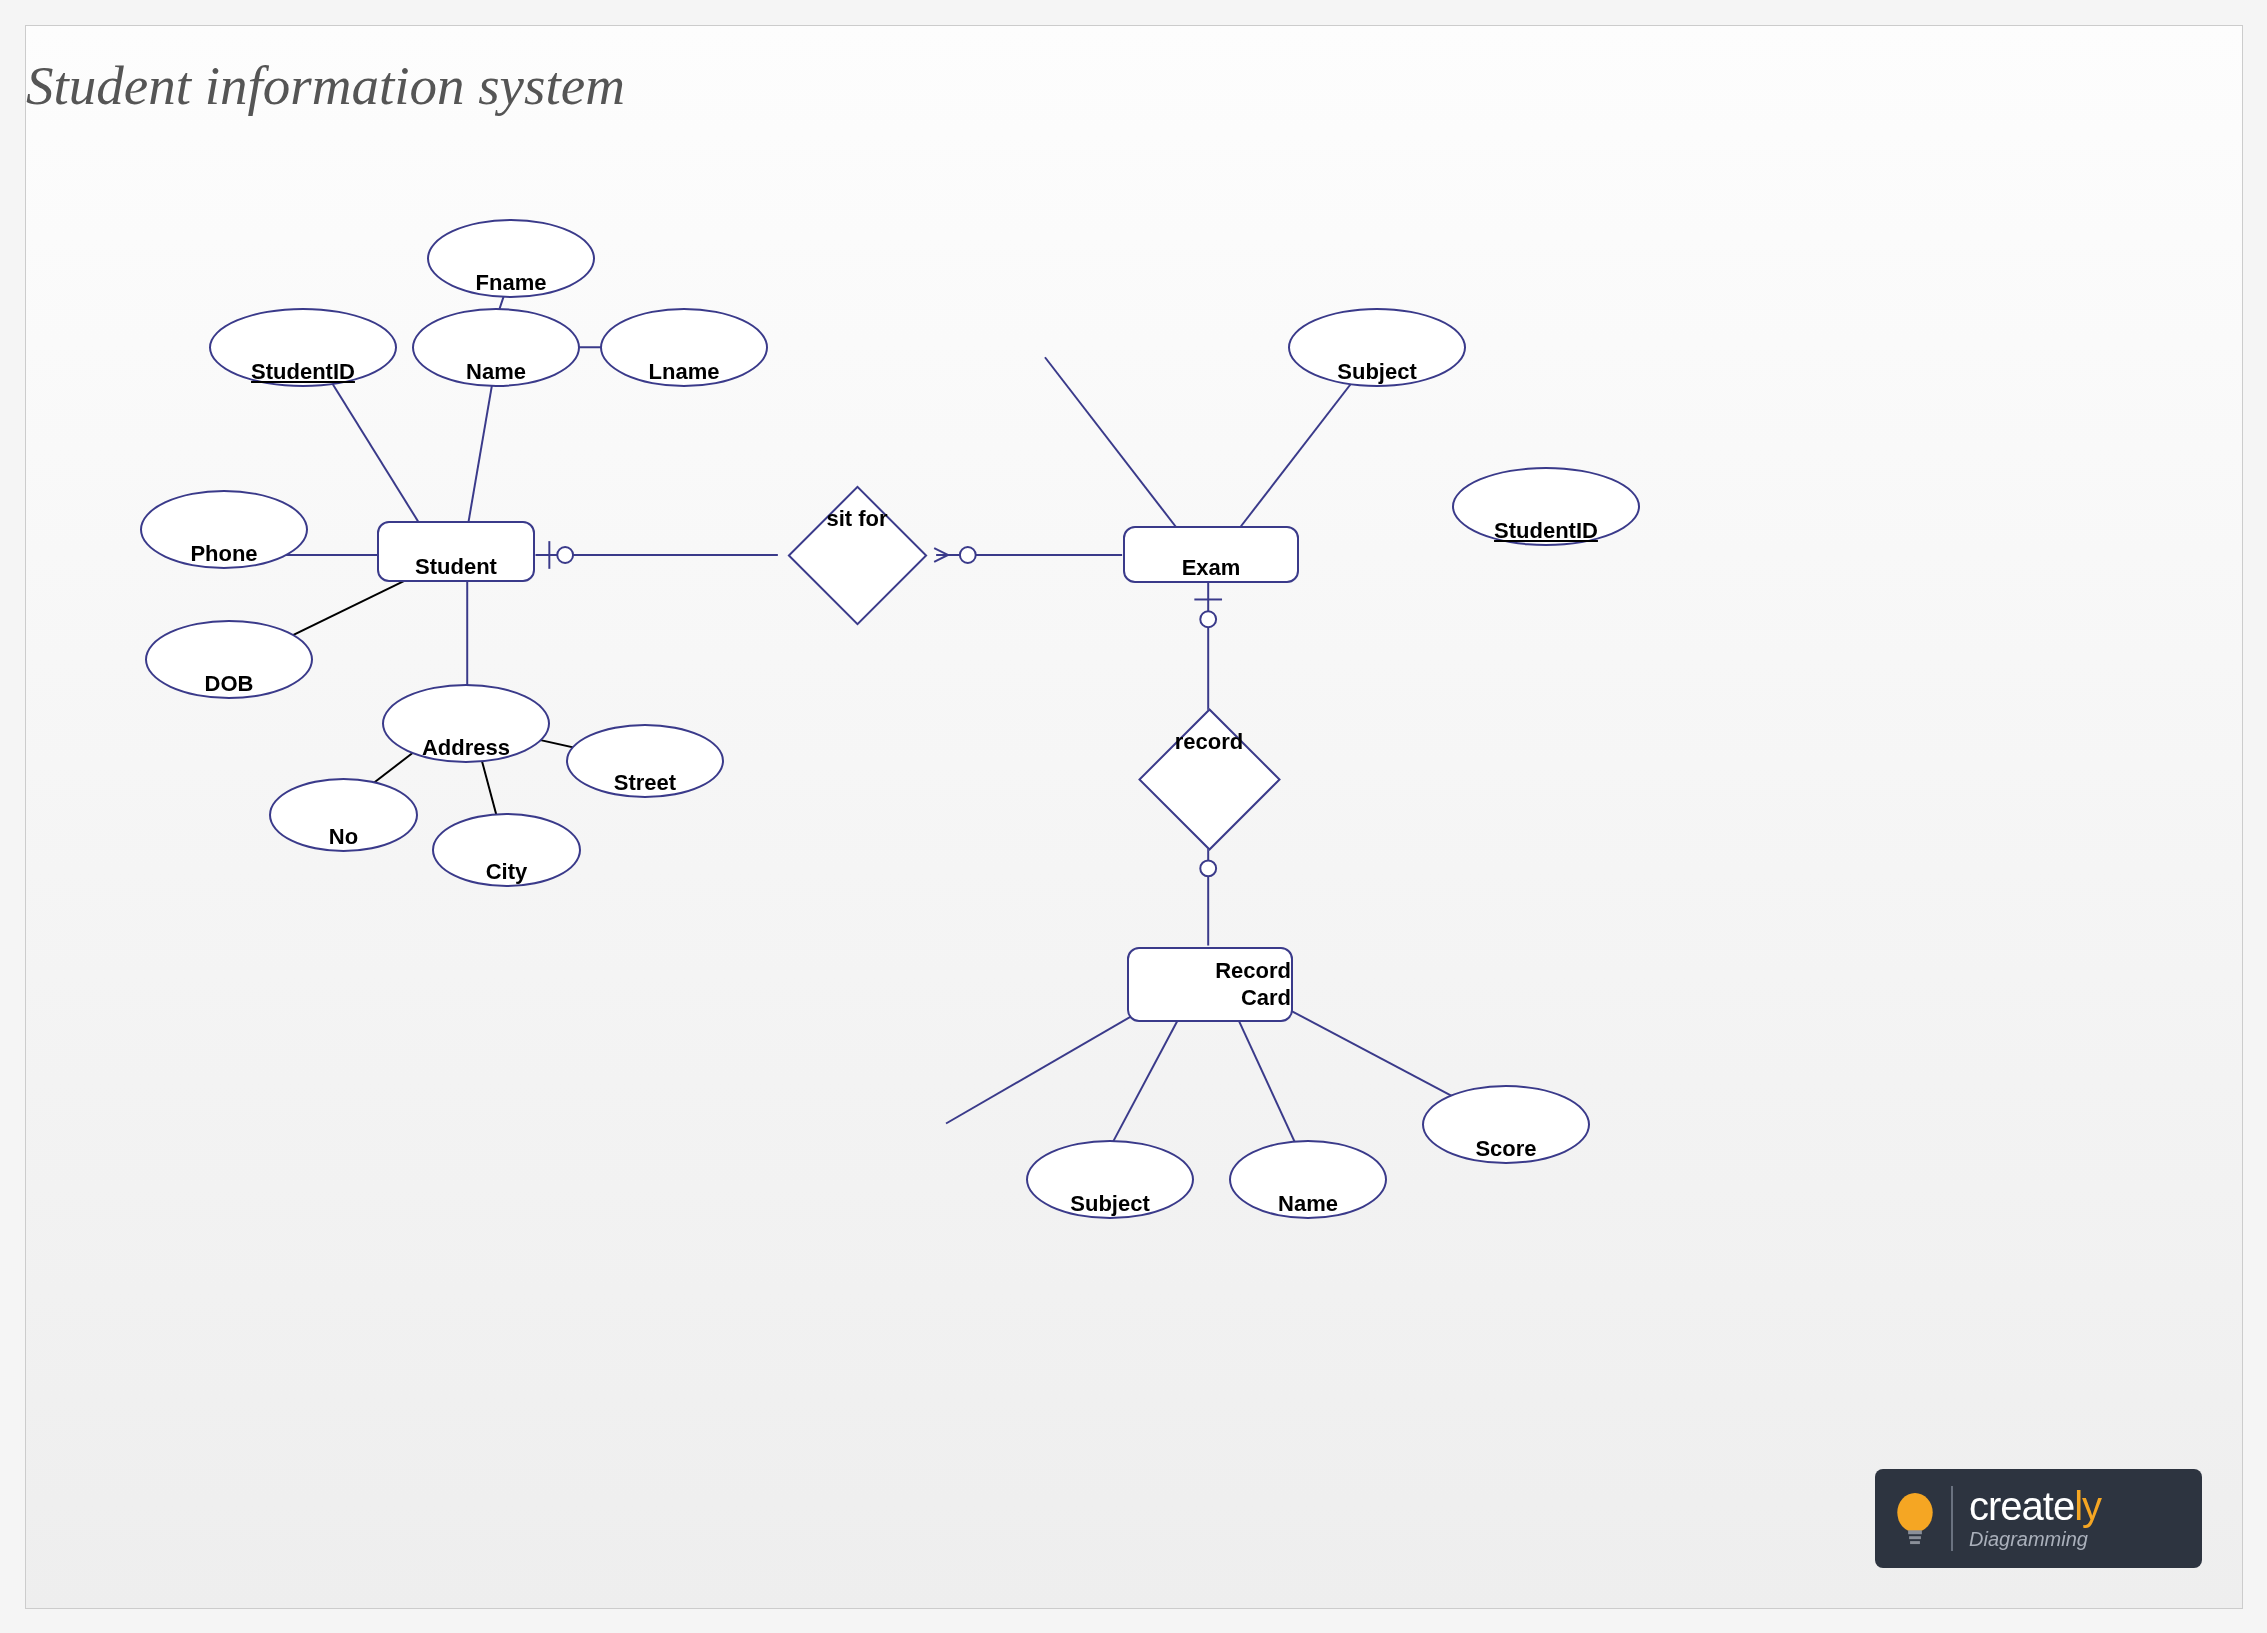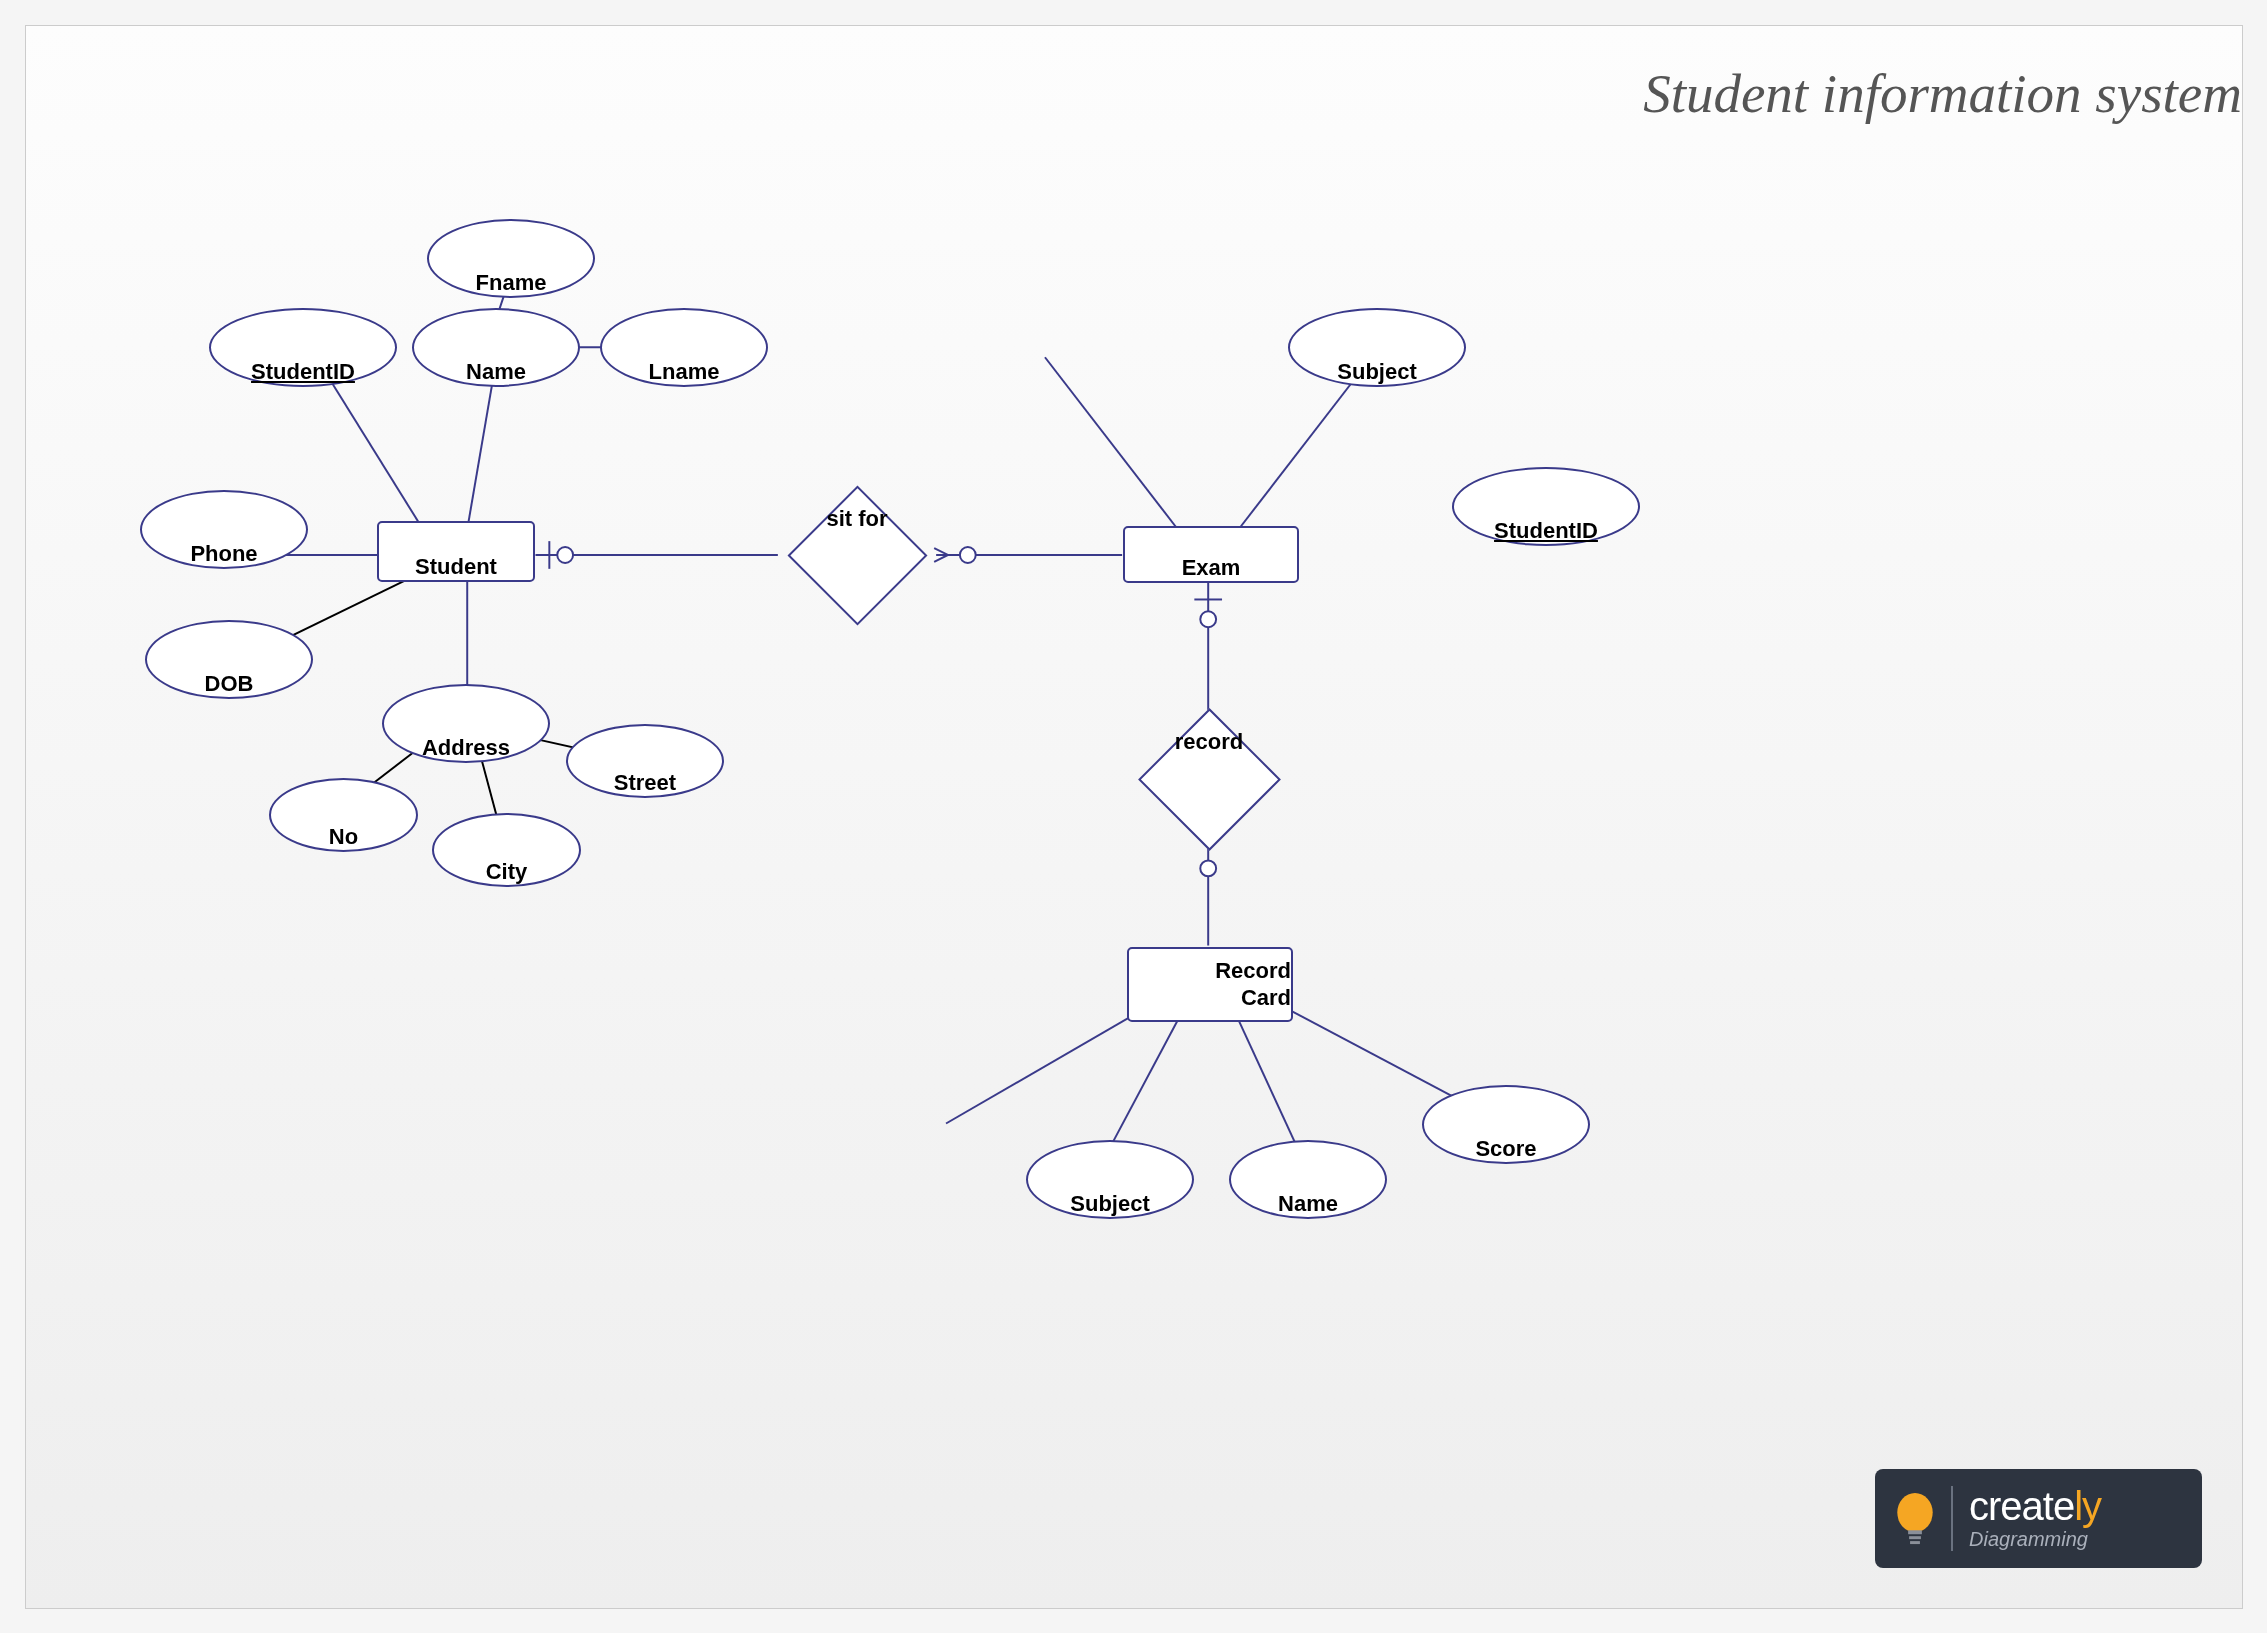--- a/index.html
+++ b/index.html
@@ -13,41 +13,41 @@
     .canvas {
       position: absolute;
       top: 25px;
       left: 25px;
       width: 2218px;
       height: 1584px;
       background: linear-gradient(180deg, #fdfdfd 0%, #eeeeee 100%);
       border: 1px solid #ccc;
     }
     .title {
-      text-align: right;
+      text-align: left;
       font-size: 55px;
       font-style: italic;
       color: #555;
-      margin-top: 36px;
+      margin-top: 28px;
       font-family: Georgia, 'Times New Roman', serif;
     }
     .shape {
       position: absolute;
       background: #fff;
       border: 2px solid #3a3a8a;
       display: flex;
       align-items: flex-end;
       justify-content: center;
       font-size: 22px;
       font-weight: bold;
       color: #000;
       text-align: center;
     }
     .ellipse { border-radius: 50%; }
-    .entity { border-radius: 5px; }
+    .entity { border-radius: 12px; }
     .diamond-wrap {
       position: absolute;
       display: flex;
       align-items: flex-start;
       justify-content: center;
     }
     .diamond {
       width: 100%;
       height: 100%;
       background: #fff;

